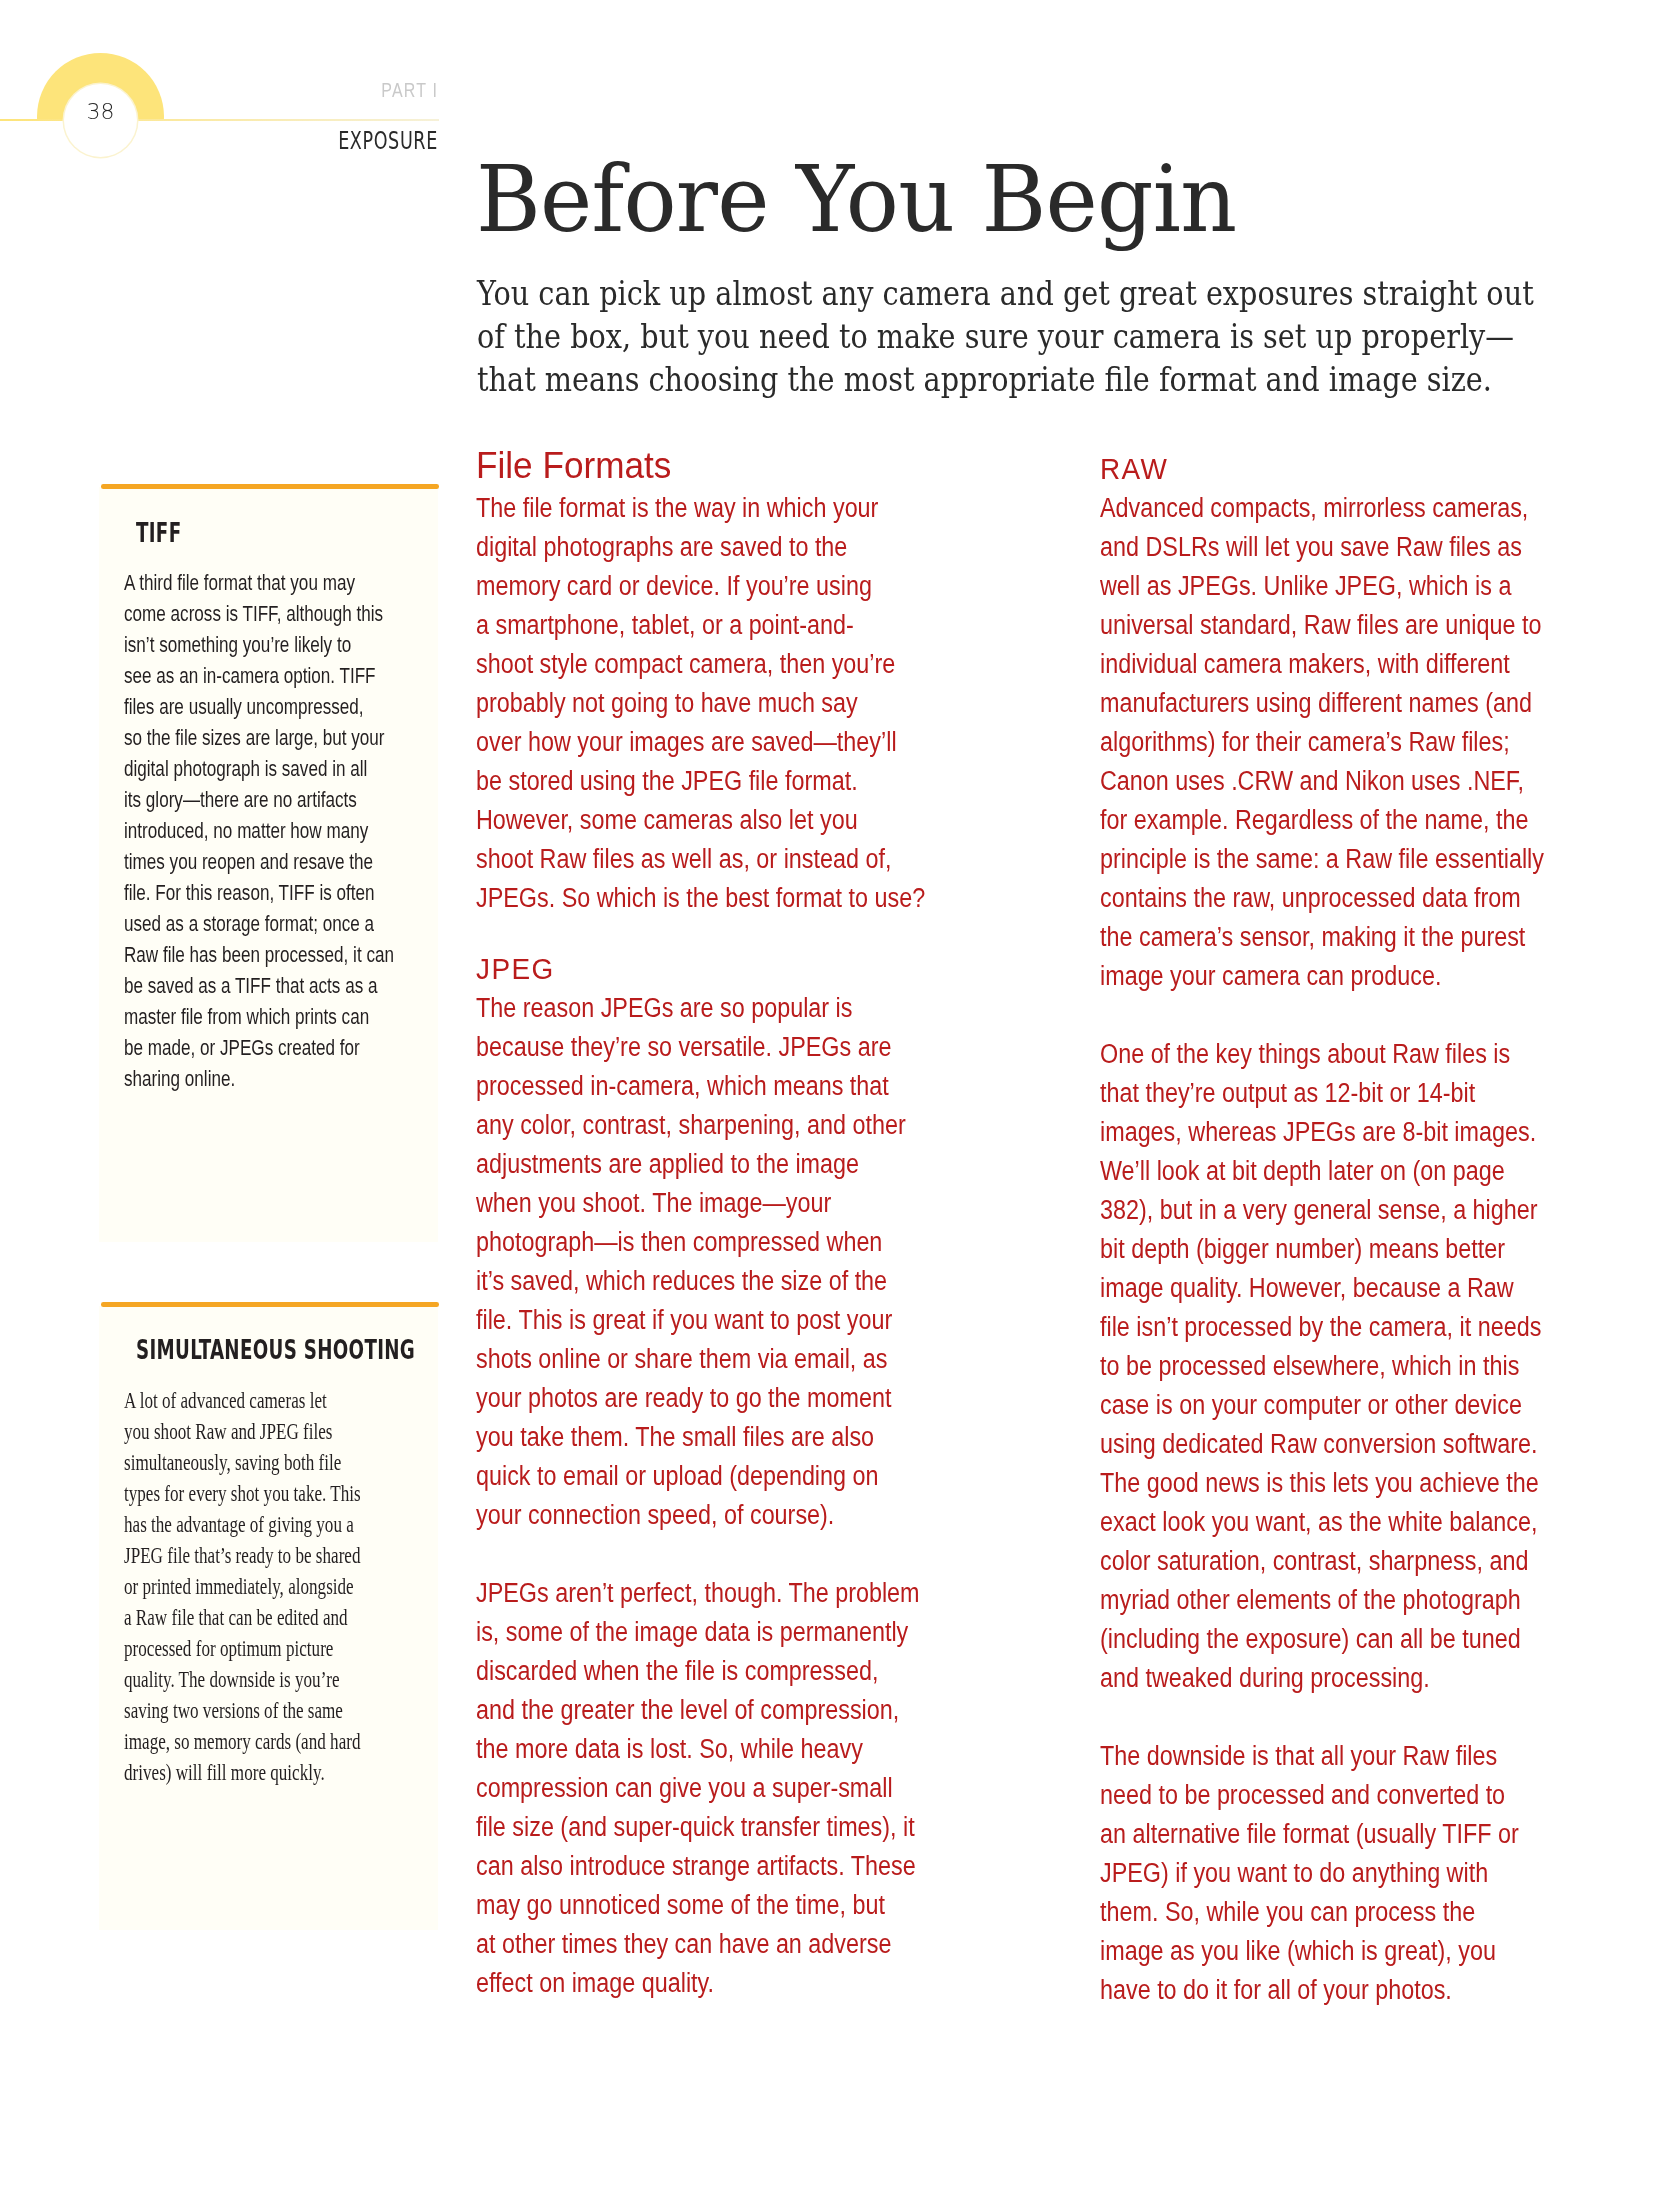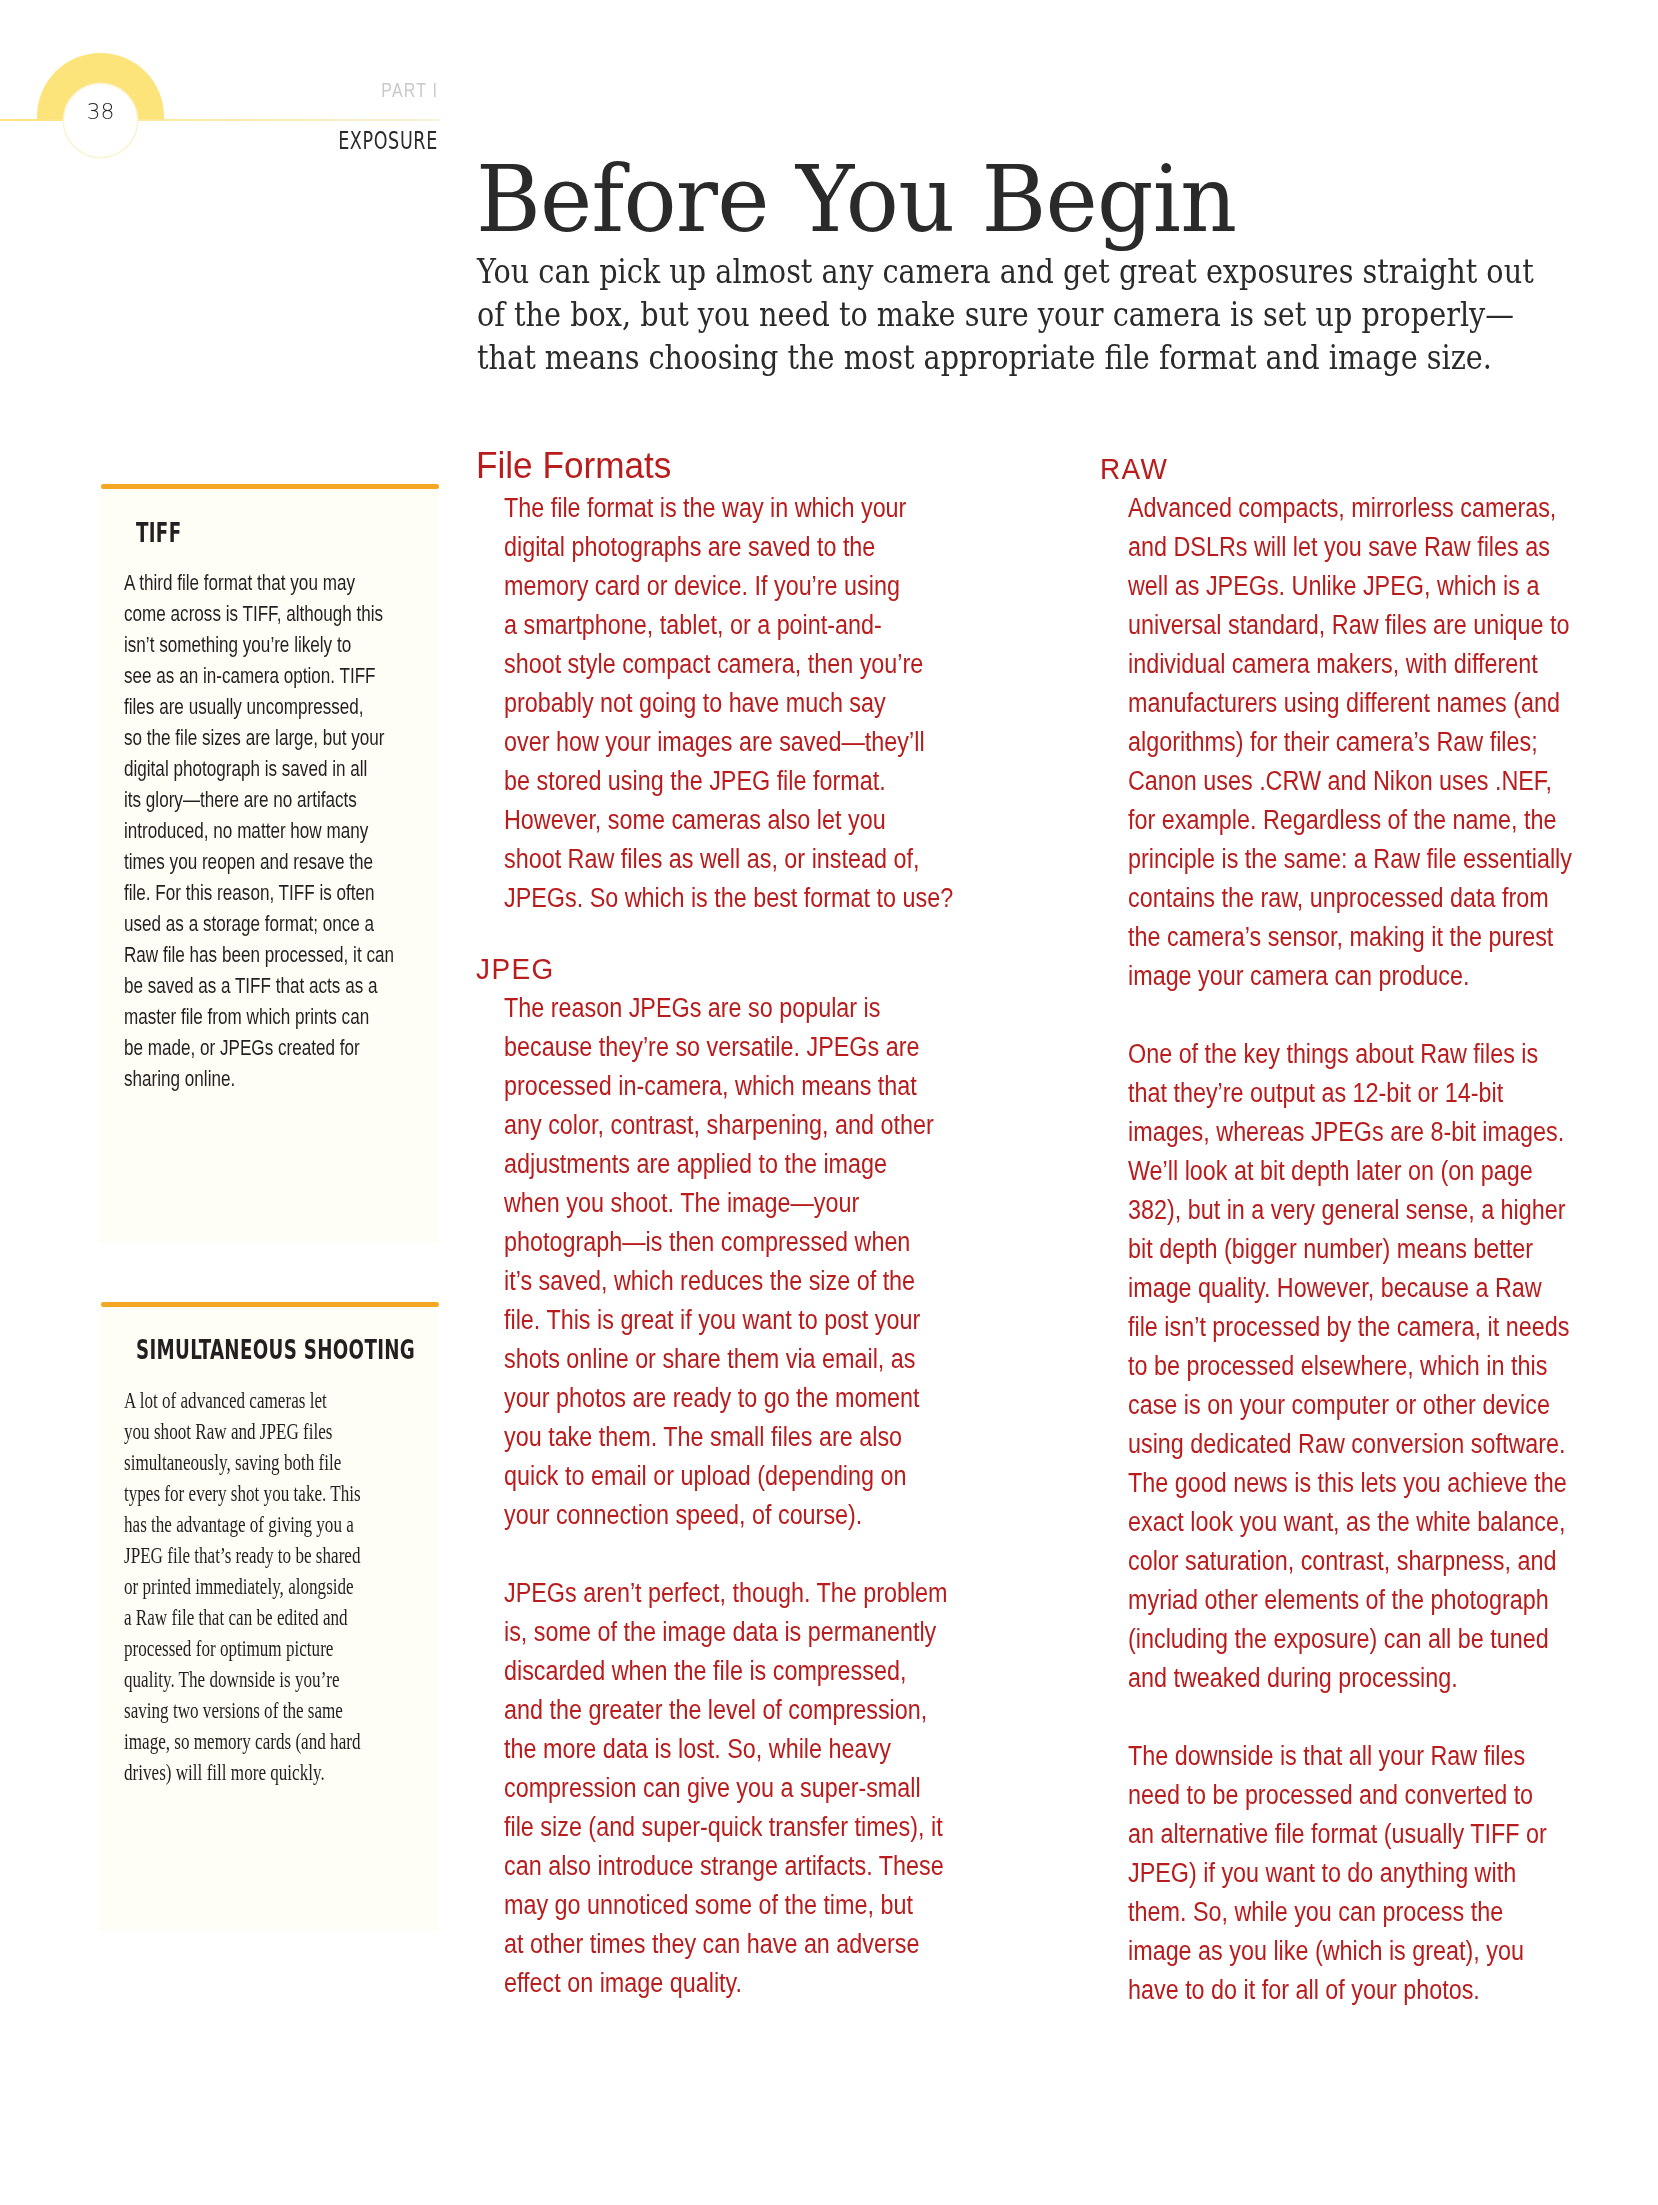--- a/index.html
+++ b/index.html
@@ -10,35 +10,35 @@
   #page-badge { left: 37px; top: 53px; width: 127px; height: 68px; overflow: hidden; }
   #page-badge .half { position: absolute; left: 0; top: 0; width: 127px; height: 127px; border-radius: 50%; background: #fde47a; }
   #page-circle { left: 64px; top: 84px; width: 73px; height: 73px; border-radius: 50%; background: #ffffff; box-shadow: 0 0 0 1.5px #fbf3cf; }
   #page-number { left: 64px; top: 99px; width: 73px; text-align: center; font-family: "DejaVu Sans", sans-serif; font-size: 22px; font-weight: 300; color: #2a2a2a; }
   #header-rule { left: 0; top: 119px; width: 439px; height: 2.3px; background: linear-gradient(to right, #fde47a 0%, #fbe9a0 40%, #f6f1d8 100%); }
   #part-label { right: 1221px; top: 79px; font-family: "Liberation Sans Narrow", "Liberation Sans", sans-serif; font-size: 20px; color: #c9c9c9; letter-spacing: 1.5px; transform: scaleX(0.8); transform-origin: right center; }
   #section-label { right: 1221px; top: 126px; font-family: "DejaVu Sans Condensed", "DejaVu Sans", sans-serif; font-size: 25px; color: #2a2a2a; letter-spacing: 0.8px; transform: scaleX(0.78); transform-origin: right center; }
 
   
   #page-title { left: 476px; top: 147px; font-family: "DejaVu Serif", serif; font-size: 91px; font-weight: 300; color: #2a2a2a; letter-spacing: -0.8px; white-space: nowrap; transform: scaleX(0.97); transform-origin: left center; }
-  #intro { left: 477px; top: 250px; width: 1085px; font-family: "DejaVu Serif", serif; font-size: 33px; line-height: 43px; color: #2a2a2a; }
+  #intro { left: 477px; top: 272px; width: 1085px; font-family: "DejaVu Serif", serif; font-size: 33px; line-height: 43px; color: #2a2a2a; }
   #intro .line { white-space: nowrap; transform: scaleX(0.87); transform-origin: left center; }
 
   
   .sidebar-box { position: absolute; left: 99px; width: 339px; background: #fffef6; }
   .sidebar-rule { position: absolute; left: 101px; width: 338px; height: 4.6px; background: #f5a623; border-radius: 2.3px; }
   .sidebar-heading { position: absolute; left: 136px; font-family: "DejaVu Sans Condensed", "DejaVu Sans", sans-serif; font-weight: bold; font-size: 26px; color: #231f20; white-space: nowrap; transform: scaleX(0.78); transform-origin: left center; letter-spacing: 0.4px; }
   .sidebar-body { position: absolute; left: 124px; font-family: "Liberation Sans Narrow", "Liberation Sans", sans-serif; font-size: 22.5px; line-height: 31px; color: #231f20; }
   .sidebar-body .line { white-space: nowrap; transform: scaleX(0.76); transform-origin: left center; }
 
   
   .col { position: absolute; font-family: Liberation Sans, sans-serif; color: #b91c1c; }
   .col .h2 { font-size: 37px; font-weight: normal; line-height: 46px; white-space: nowrap; letter-spacing: 0px; transform: scaleX(0.95); transform-origin: left center; }
   .col .h3 { font-size: 29.4px; line-height: 40px; white-space: nowrap; letter-spacing: 1.5px; transform: scaleX(0.95); transform-origin: left center; }
-  .col .para { font-size: 27px; line-height: 39px; font-weight: 300; margin-left: 28px; }
+  .col .para { font-size: 27px; line-height: 39px; font-weight: 300; }
   .col .para .line { white-space: nowrap; transform: scaleX(0.865); transform-origin: left center; }
   .gap { height: 39px; }
   .gap-s { height: 31px; }
 </style>
 </head>
 <body>
 
 <div id="page-badge" class="abs">
     <div class="half"></div>
   </div>

